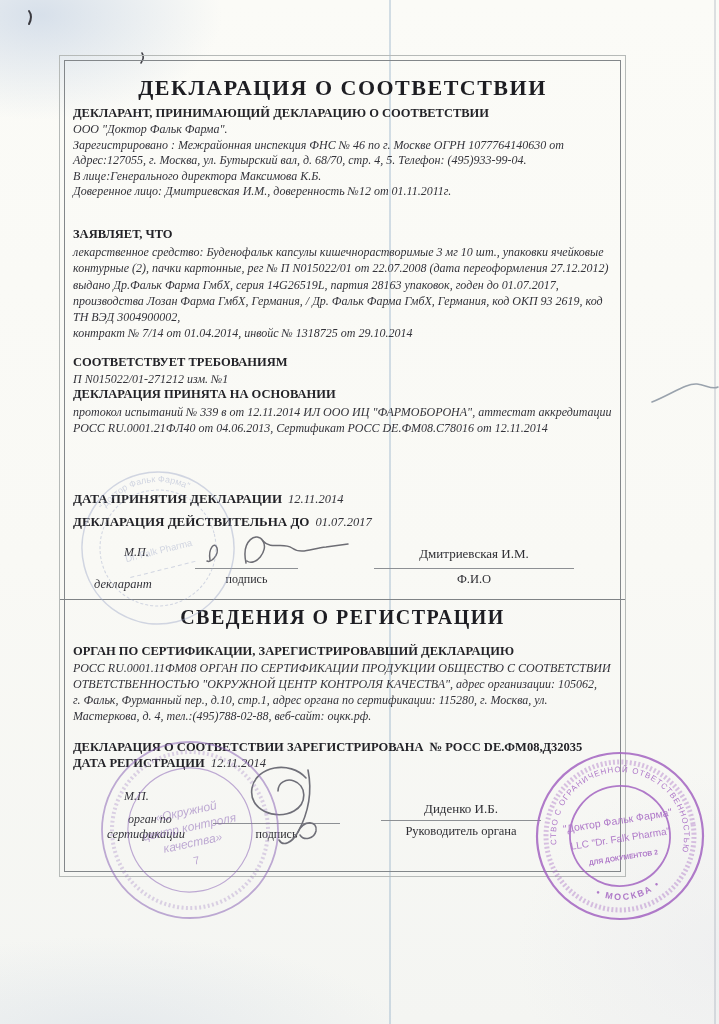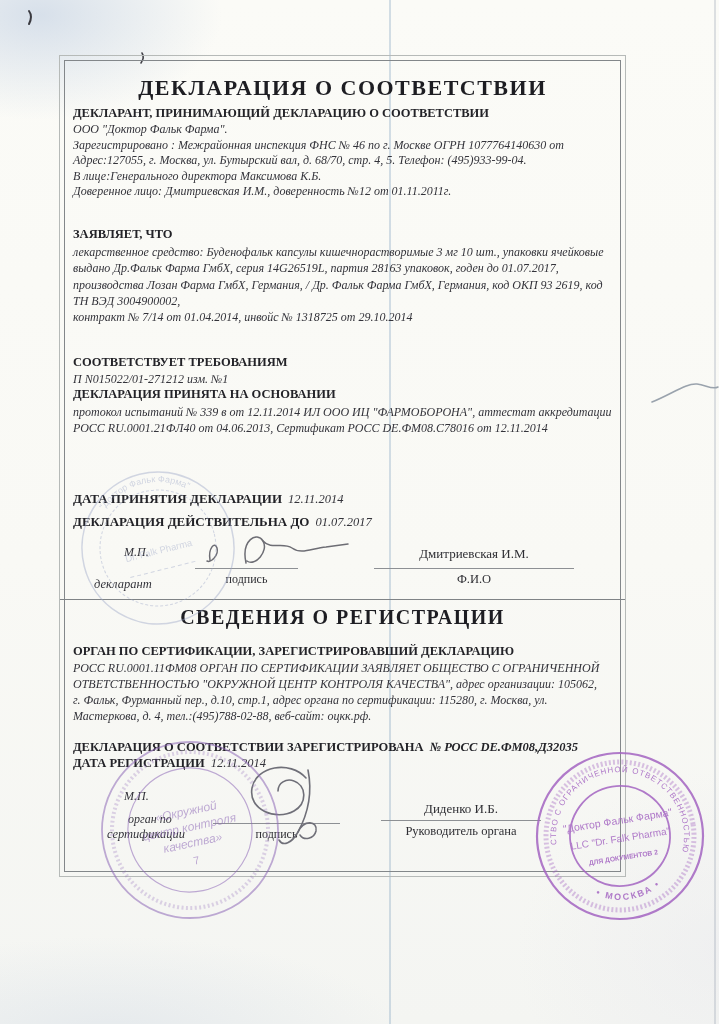--- a/index.html
+++ b/index.html
@@ -16,21 +16,21 @@
   .abs{position:absolute;}
   .frame{position:absolute;left:59px;top:55px;width:565px;height:820px;border:1px solid #b6bab8;}
   .frame-inner{position:absolute;left:4px;top:4px;right:4px;bottom:4px;border:1px solid #83878a;}
   .doc-title{position:absolute;left:0;width:100%;text-align:center;font-weight:bold;letter-spacing:1.5px;color:#1d1d22;}
   .h{position:absolute;font-weight:bold;font-size:12.5px;color:#232328;white-space:nowrap;}
   .lines{position:absolute;font-style:italic;font-size:12px;color:#33333a;}
   .lines div{white-space:nowrap;}
   .kv{position:absolute;white-space:nowrap;}
   .kv .k{font-weight:bold;font-size:13px;color:#232328;}
   .kv .v{font-style:italic;font-size:12.5px;color:#33333a;margin-left:6px;}
-  .kv .vb{font-style:italic;font-weight:bold;font-size:12.5px;color:#232328;margin-left:6px;text-align:center;}
+  .kv .vb{font-weight:bold;font-size:12.5px;color:#232328;margin-left:6px;text-align:center;}
   .line{position:absolute;height:0;border-top:1px solid #8d9094;}
   .cap{position:absolute;text-align:center;font-size:12px;color:#2f2f34;}
   .divider{position:absolute;left:0;width:100%;height:0;border-top:1px solid #7f8386;}
   .fold{position:absolute;left:389px;top:0;width:2px;height:1024px;background:rgba(115,152,184,.30);}
   .edge-r{position:absolute;left:714px;top:0;width:2px;height:1024px;background:rgba(150,160,175,.30);}
   .stamp{position:absolute;pointer-events:none;}
   .stamp text{font-family:"Liberation Sans", sans-serif;}
   .sig{position:absolute;}
 </style>
 </head>
@@ -63,20 +63,21 @@
       <div>Зарегистрировано : Межрайонная инспекция ФНС № 46 по г. Москве ОГРН 1077764140630 от</div>
       <div>Адрес:127055, г. Москва, ул. Бутырский вал, д. 68/70, стр. 4, 5. Телефон: (495)933-99-04.</div>
       <div>В лице:Генерального директора Максимова К.Б.</div>
       <div>Доверенное лицо: Дмитриевская И.М., доверенность №12 от 01.11.2011г.</div>
     </div>
 
     <div class="h" style="left:13px;top:171px;">ЗАЯВЛЯЕТ, ЧТО</div>
 
     <div class="lines" style="left:13px;top:188px;line-height:16.3px;">
       <div>лекарственное средство: Буденофальк капсулы кишечнорастворимые 3 мг 10 шт., упаковки ячейковые</div>
+      <div>контурные (2), пачки картонные, рег № П N015022/01 от 22.07.2008 (дата переоформления 27.12.2012)</div>
       <div>выдано Др.Фальк Фарма ГмбХ, серия 14G26519L, партия 28163 упаковок, годен до 01.07.2017,</div>
       <div>производства Лозан Фарма ГмбХ, Германия, / Др. Фальк Фарма ГмбХ, Германия, код ОКП 93 2619, код</div>
       <div>ТН ВЭД 3004900002,</div>
       <div>контракт № 7/14 от 01.04.2014, инвойс № 1318725 от 29.10.2014</div>
     </div>
 
     <div class="h" style="left:13px;top:299px;">СООТВЕТСТВУЕТ ТРЕБОВАНИЯМ</div>
     <div class="lines" style="left:13px;top:316px;">П N015022/01-271212 изм. №1</div>
     <div class="h" style="left:13px;top:331px;">ДЕКЛАРАЦИЯ ПРИНЯТА НА ОСНОВАНИИ</div>
     <div class="lines" style="left:13px;top:348px;line-height:16px;">
@@ -101,21 +102,21 @@
     <div class="line" style="left:314px;top:512px;width:200px;"></div>
     <div class="cap" style="left:314px;top:516px;width:200px;font-size:12.5px;">Ф.И.О</div>
 
     <div class="divider" style="top:543px;"></div>
 
     <div class="doc-title" style="top:550px;font-size:20px;">СВЕДЕНИЯ О РЕГИСТРАЦИИ</div>
 
     <div class="h" style="left:13px;top:588px;">ОРГАН ПО СЕРТИФИКАЦИИ, ЗАРЕГИСТРИРОВАВШИЙ ДЕКЛАРАЦИЮ</div>
 
     <div class="lines" style="left:13px;top:605px;line-height:15.9px;">
-      <div>РОСС RU.0001.11ФМ08 ОРГАН ПО СЕРТИФИКАЦИИ ЗАЯВЛЯЕТ ОБЩЕСТВО С ОГРАНИЧЕННОЙ</div>
+      <div>РОСС RU.0001.11ФМ08 ОРГАН ПО СЕРТИФИКАЦИИ ПРОДУКЦИИ ОБЩЕСТВО С СООТВЕТСТВИИ</div>
       <div>ОТВЕТСТВЕННОСТЬЮ "ОКРУЖНОЙ ЦЕНТР КОНТРОЛЯ КАЧЕСТВА", адрес организации: 105062,</div>
       <div>г. Фальк, Фурманный пер., д.10, стр.1, адрес органа по сертификации: 115280, г. Москва, ул.</div>
       <div>Мастеркова, д. 4, тел.:(495)788-02-88, веб-сайт: оцкк.рф.</div>
     </div>
 
     <div class="kv" style="left:13px;top:681px;">
       <span class="k" style="font-size:12.5px;">ДЕКЛАРАЦИЯ О СООТВЕТСТВИИ ЗАРЕГИСТРИРОВАНА</span><span class="vb">№ РОСС DE.ФМ08,Д32035</span>
     </div>
     <div class="kv" style="left:13px;top:697px;">
       <span class="k" style="font-size:12.5px;">ДАТА РЕГИСТРАЦИИ</span><span class="v">12.11.2014</span>

